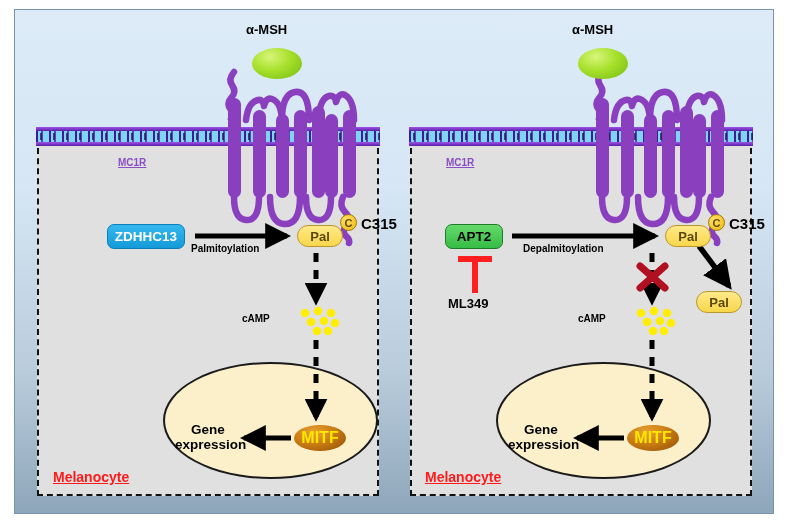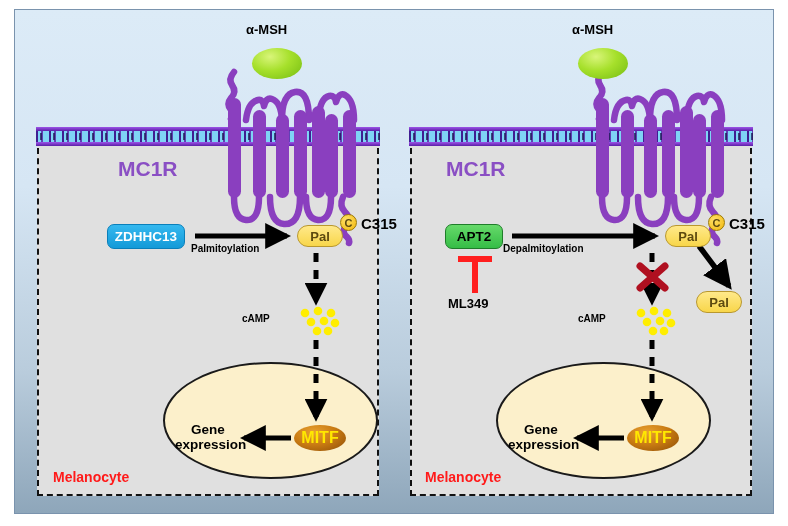--- a/index.html
+++ b/index.html
@@ -92,26 +92,26 @@
 
   
   .lbl {
     position: absolute;
     font-weight: bold;
     color: #000;
     white-space: pre;
     line-height: 1.12;
   }
   .t-msh   { font-size: 13px; }
-  .t-mc1r  { font-size: 21px; color: #8a4fc4; }
+  .t-mc1r  { font-size: 10px; color: #8a4fc4; text-decoration: underline; }
   .t-c315  { font-size: 15px; }
   .t-proc  { font-size: 10px; }
   .t-camp  { font-size: 10px; }
   .t-gene  { font-size: 13.5px; text-align: center; }
-  .t-mel   { font-size: 14px; color: #ff1a1a; }
+  .t-mel   { font-size: 14px; color: #ff1a1a; text-decoration: underline; }
   .t-ml349 { font-size: 13px; }
 
   
   .enzyme-box {
     position: absolute;
     display: flex;
     align-items: center;
     justify-content: center;
     font-weight: bold;
     font-size: 13.5px;
@@ -361,20 +361,20 @@
   <div class="lbl t-c315" style="left:346px; top:206px;">C315</div>
   <div class="lbl t-proc" style="left:176px; top:233px;">Palmitoylation</div>
   <div class="lbl t-camp" style="left:227px; top:303px;">cAMP</div>
   <div class="lbl t-gene" style="left:160px; top:412px; width:66px;">Gene
 expression</div>
   <div class="lbl t-mel" style="left:38px; top:460px;">Melanocyte</div>
 
   <div class="lbl t-msh" style="left:557px; top:13px;">α-MSH</div>
   <div class="lbl t-mc1r" style="left:431px; top:147px;">MC1R</div>
   <div class="lbl t-c315" style="left:714px; top:206px;">C315</div>
-  <div class="lbl t-proc" style="left:488px; top:233px;">Depalmitoylation</div>
+  <div class="lbl t-proc" style="left:508px; top:233px;">Depalmitoylation</div>
   <div class="lbl t-ml349" style="left:433px; top:287px;text-align:right;">ML349</div>
   <div class="lbl t-camp" style="left:563px; top:303px;">cAMP</div>
   <div class="lbl t-gene" style="left:493px; top:412px; width:66px;">Gene
 expression</div>
   <div class="lbl t-mel" style="left:410px; top:460px;">Melanocyte</div>
 
 </div>
 
 </body></html>

